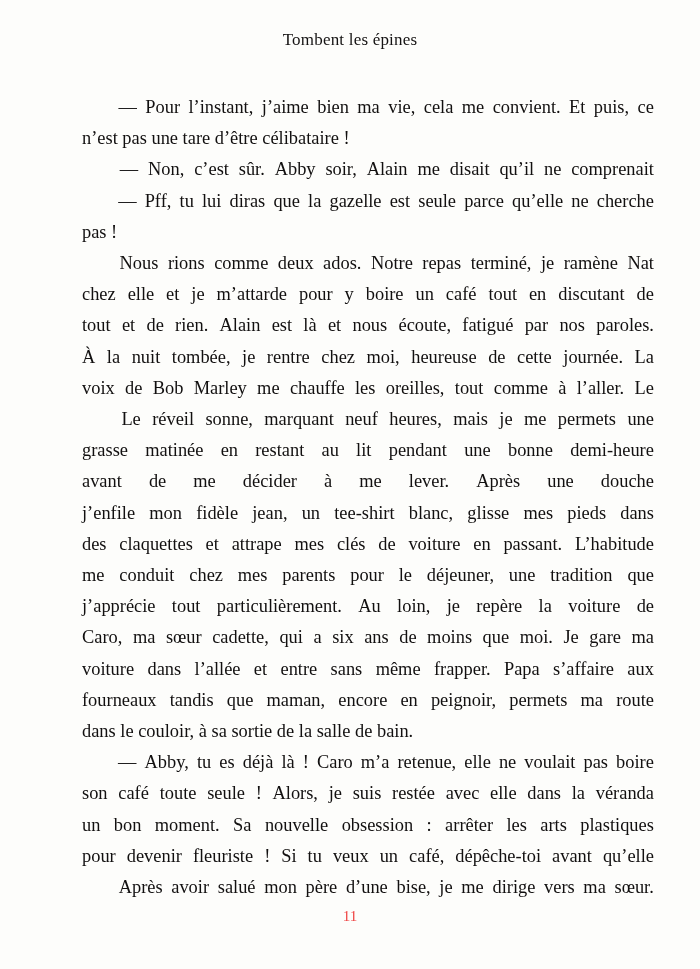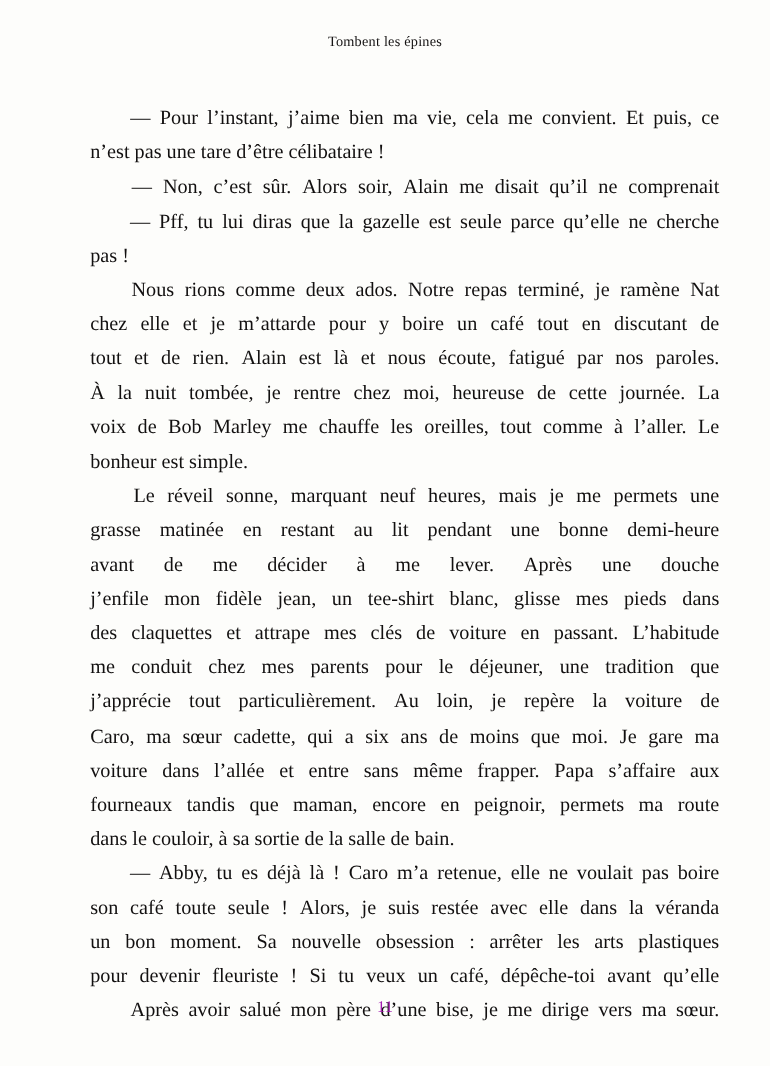--- a/index.html
+++ b/index.html
@@ -25,21 +25,21 @@
     box-sizing: border-box;
   }
 
   
   .running-head {
     position: absolute;
     top: 30px;
     left: 0;
     width: 700px;
     text-align: center;
-    font-size: 13px;
+    font-size: 17px;
     letter-spacing: 0.2px;
     color: #151313;
     line-height: 1.2;
   }
 
   
   .textblock {
     position: absolute;
     top: 92px;
     left: 82px;
@@ -86,21 +86,21 @@
   }
 
   
   .folio {
     position: absolute;
     top: 908px;
     left: 0;
     width: 700px;
     text-align: center;
     font-size: 15px;
-    color: #a21caf;
+    color: #ef4444;
   }
 </style>
 </head>
 <body>
 
 <div class="page">
 
   <div class="running-head">Tombent les épines</div>
 
   <div class="textblock" id="textblock">
@@ -123,21 +123,21 @@
         </span>
         <span class="line">n’est pas une tare d’être célibataire !</span>
       </p>
       <p class="para">
         <span class="line j">
           <span class="indent"></span>
           <span class="w">—</span>
           <span class="w">Non,</span>
           <span class="w">c’est</span>
           <span class="w">sûr.</span>
-          <span class="w">Alors</span>
+          <span class="w">Abby</span>
           <span class="w">soir,</span>
           <span class="w">Alain</span>
           <span class="w">me</span>
           <span class="w">disait</span>
           <span class="w">qu’il</span>
           <span class="w">ne</span>
           <span class="w">comprenait</span>
         </span>
       </p>
       <p class="para">
@@ -230,21 +230,20 @@
           <span class="w">me</span>
           <span class="w">chauffe</span>
           <span class="w">les</span>
           <span class="w">oreilles,</span>
           <span class="w">tout</span>
           <span class="w">comme</span>
           <span class="w">à</span>
           <span class="w">l’aller.</span>
           <span class="w">Le</span>
         </span>
-        <span class="line">bonheur est simple.</span>
       </p>
       <p class="para block-gap">
         <span class="line j">
           <span class="indent"></span>
           <span class="w">Le</span>
           <span class="w">réveil</span>
           <span class="w">sonne,</span>
           <span class="w">marquant</span>
           <span class="w">neuf</span>
           <span class="w">heures,</span>

